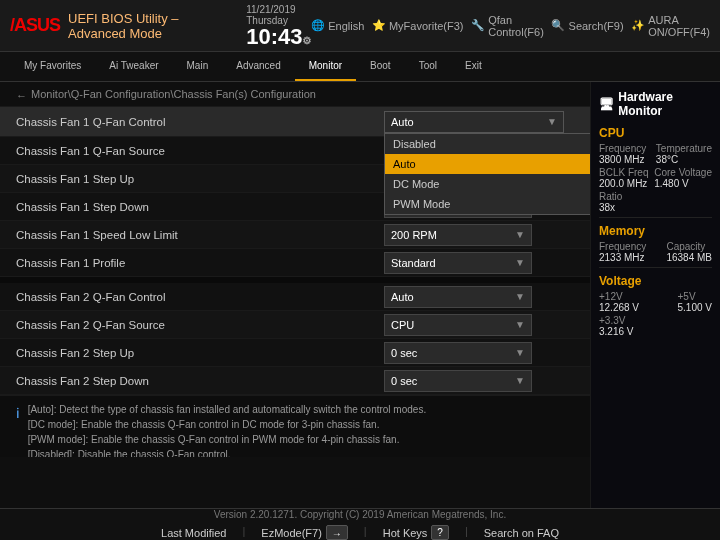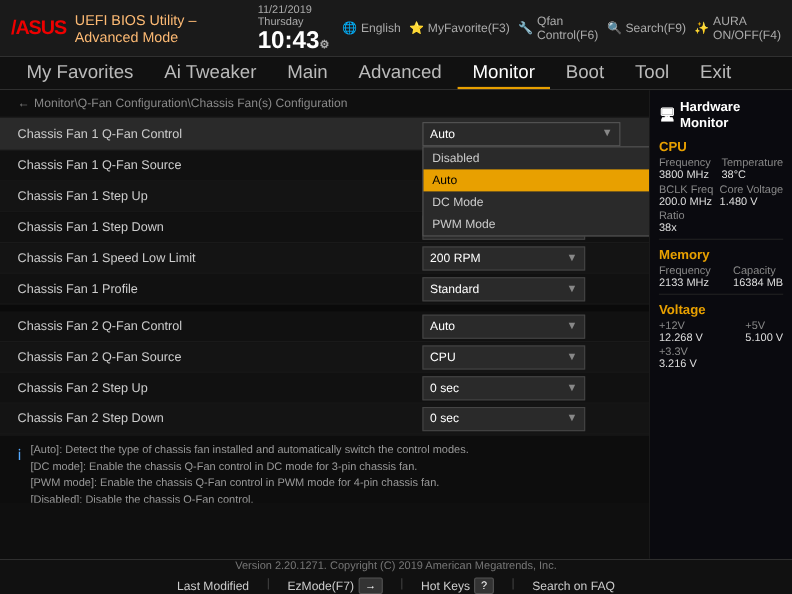--- a/index.html
+++ b/index.html
@@ -30,21 +30,20 @@
       margin-right: 8px;
     }
     .bios-title {
       color: #fdba74;
       font-size: 13px;
       font-weight: normal;
       margin-right: 20px;
     }
     .header-info {
       display: flex;
-      gap: 12px;
       flex: 1;
     }
     .datetime {
       display: flex;
       flex-direction: column;
       color: #aaa;
       font-size: 10px;
     }
     .clock {
       color: #fff;
@@ -72,21 +71,21 @@
       display: flex;
       align-items: stretch;
       border-bottom: 1px solid #333;
       padding: 0 10px;
     }
     .nav-item {
       padding: 0 14px;
       display: flex;
       align-items: center;
       color: #bbb;
-      font-size: 17px;
+      font-size: 10px;
       cursor: pointer;
       border-bottom: 2px solid transparent;
     }
     .nav-item.active {
       color: #fff;
       border-bottom: 2px solid #e8a000;
     }
 
     
     .main-container {

